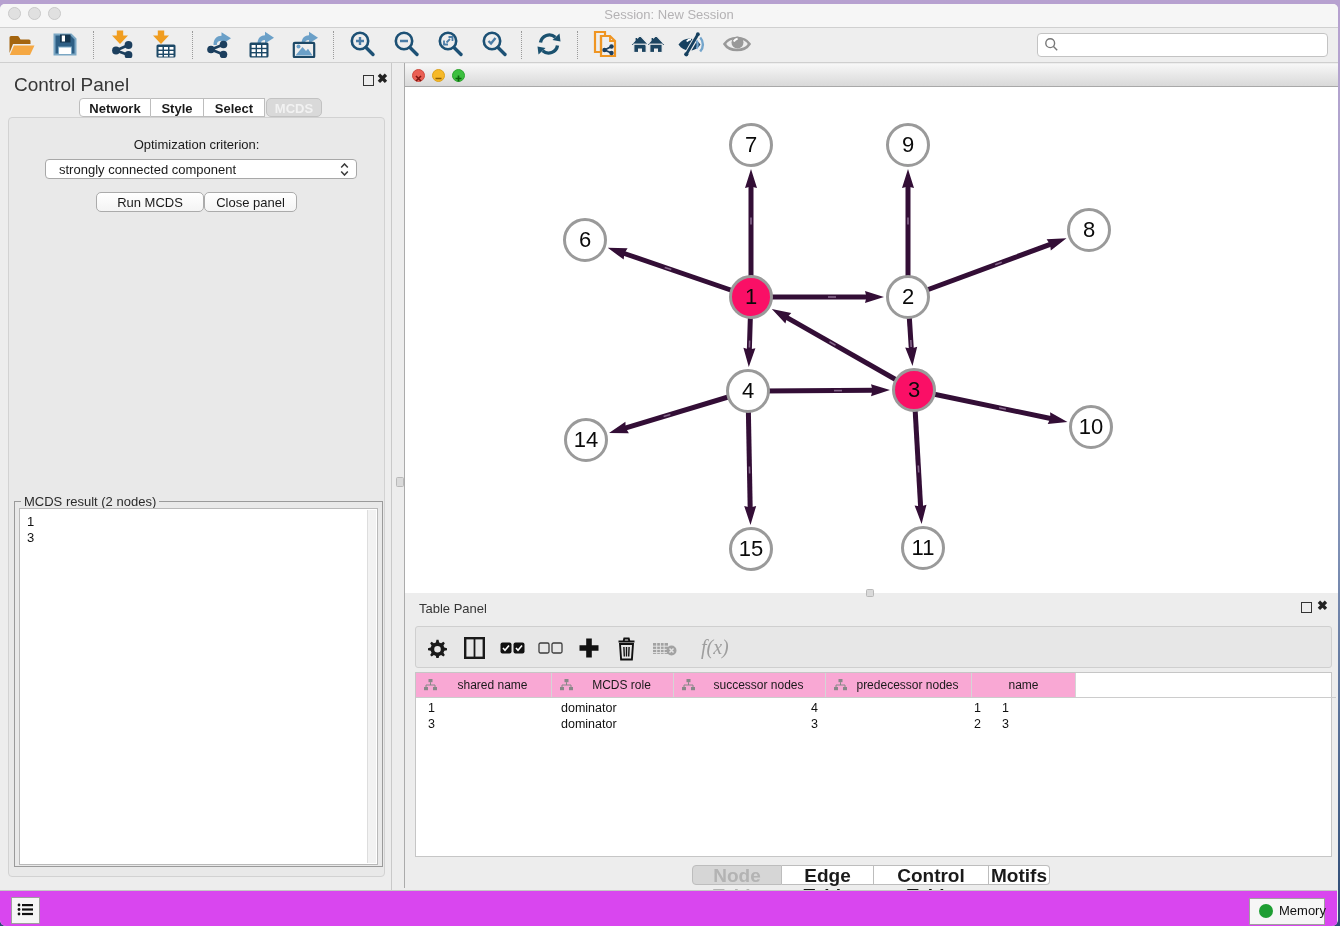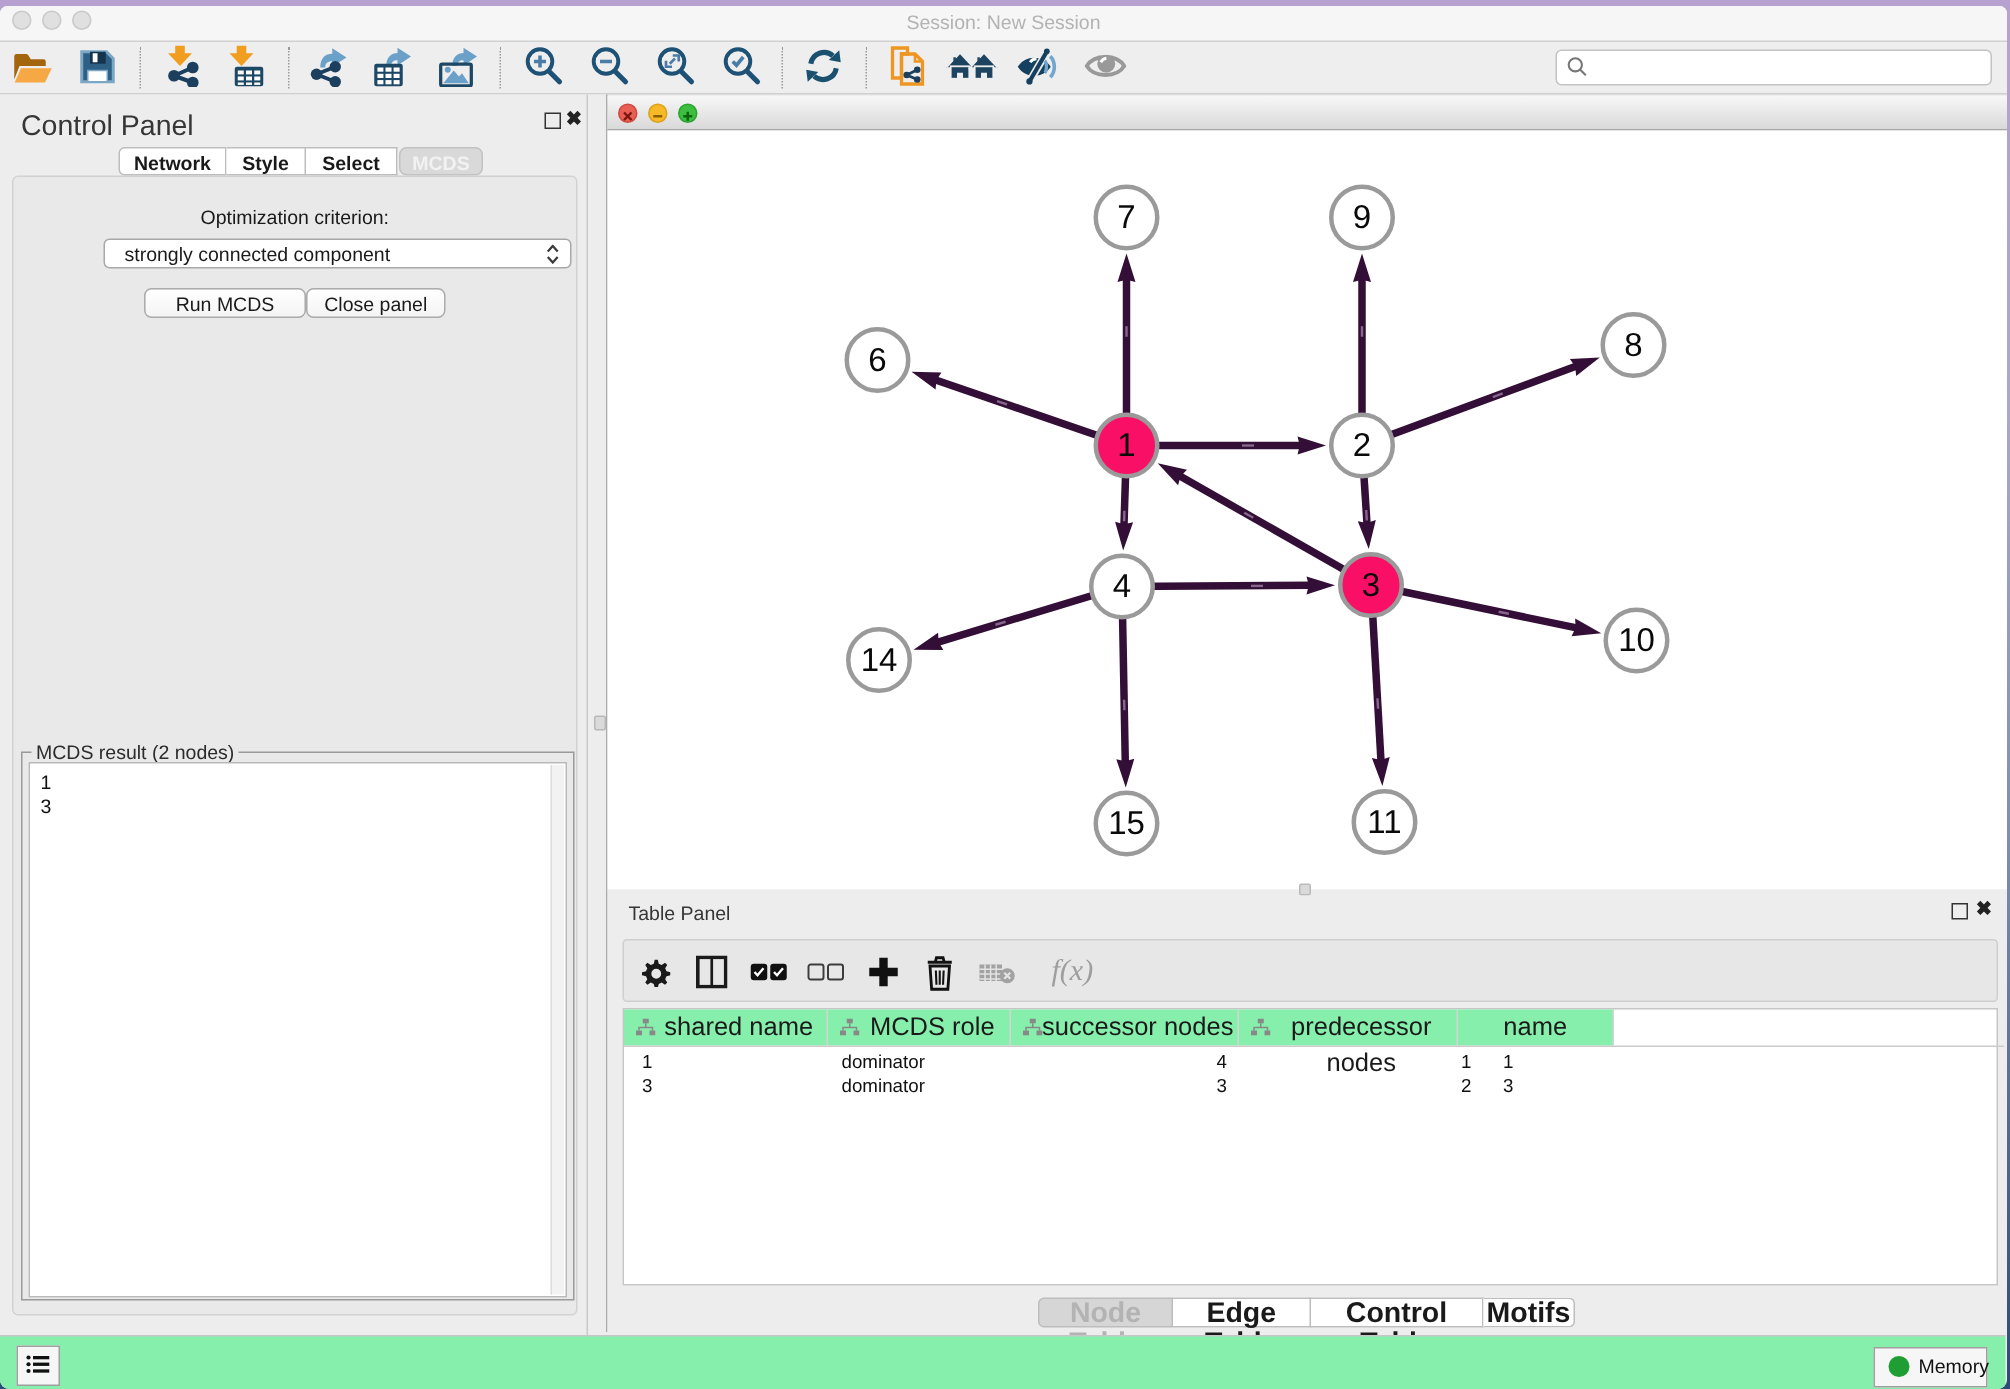--- a/index.html
+++ b/index.html
@@ -45,26 +45,26 @@
 #vsplit{position:absolute;left:392px;top:59px;width:13px;height:825px;background:#ededed;
  border-right:1px solid #ababab;box-sizing:border-box;}
 #hsplit{position:absolute;left:405px;top:589px;width:935px;height:4px;background:#ededed;}
 
 #tpanel{position:absolute;left:405px;top:593px;width:935px;height:293px;background:#ededed;}
 #tptoolbar{position:absolute;left:10px;top:29px;width:917px;height:42px;background:#e7e7e7;
  border:1px solid #cfcfcf;border-radius:3px;box-sizing:border-box;}
 #tptable{position:absolute;left:10px;top:75px;width:917px;height:185px;background:#ffffff;
  border:1px solid #c6c6c6;box-sizing:border-box;}
 .thcell{position:absolute;top:0;height:24px;border-right:1px solid #d5d5d5;box-sizing:border-box;
- font-size:17px;color:#1a1a1a;text-align:center;line-height:24px;background:#86efac;}
+ font-size:12px;color:#1a1a1a;text-align:center;line-height:24px;background:#f9a8d4;}
 .trow{position:absolute;font-size:12.5px;color:#111;height:16px;line-height:16px;}
 .btab{position:absolute;height:20px;line-height:20px;font-size:19px;font-weight:bold;
  text-align:center;background:#fff;border:1px solid #bdbdbd;box-sizing:border-box;color:#1a1a1a;}
 
-#statusbar{position:absolute;left:0;top:886px;width:1337px;height:36px;background:#86efac;
+#statusbar{position:absolute;left:0;top:886px;width:1337px;height:36px;background:#d946ef;
  border-top:1px solid #c6c6c6;}
 #membtn{position:absolute;right:12px;top:7px;width:74px;height:25px;background:#f6f6f6;
  border:1px solid #9f9f9f;font-size:13px;color:#111;}
 #listbtn{position:absolute;left:11px;top:6px;width:27px;height:25px;background:#f6f6f6;
  border:1px solid #9f9f9f;}
 </style>
 </head>
 <body>
 <div id="appwin">
   <div id="titlebar">
@@ -213,21 +213,21 @@
   <div id="cpanel">
     <div id="cphead">Control Panel</div>
     <div style="position:absolute;right:17px;top:12px;width:9px;height:9px;border:1.5px solid #333;"></div>
     <div style="position:absolute;right:3px;top:8px;font-size:13px;font-weight:bold;color:#222;">✖</div>
     <div class="paneltab" style="left:79px;top:35px;width:72px;border-radius:4px 0 0 4px;">Network</div>
     <div class="paneltab" style="left:151px;top:35px;width:53px;border-left:none;">Style</div>
     <div class="paneltab" style="left:204px;top:35px;width:61px;border-left:none;">Select</div>
     <div class="paneltab" style="left:266px;top:35px;width:56px;border-radius:5px;background:#d9d9d9;border-color:#c2c2c2;color:#f2f2f2;">MCDS</div>
     <div id="cpcontent">
       <div style="position:absolute;left:0;top:19px;width:100%;text-align:center;font-size:13px;color:#1a1a1a;">Optimization criterion:</div>
-      <div style="position:absolute;left:36px;top:41px;width:312px;height:20px;background:#fff;border:1px solid #a8a8a8;border-radius:4px;box-sizing:border-box;margin-left:24px;">
+      <div style="position:absolute;left:36px;top:41px;width:312px;height:20px;background:#fff;border:1px solid #a8a8a8;border-radius:4px;box-sizing:border-box;">
         <span style="position:absolute;left:13px;top:2px;font-size:13px;color:#1a1a1a;">strongly connected component</span>
         <svg style="position:absolute;right:7px;top:3px;" width="9" height="13" viewBox="0 0 9 13">
           <path d="M1.2,4.6 L4.5,1 L7.8,4.6" fill="none" stroke="#3a3a3a" stroke-width="1.5"></path>
           <path d="M1.2,8.4 L4.5,12 L7.8,8.4" fill="none" stroke="#3a3a3a" stroke-width="1.5"></path>
         </svg>
       </div>
       <div class="btn" style="left:87px;top:74px;width:108px;height:20px;line-height:19px;">Run MCDS</div>
       <div class="btn" style="left:195px;top:74px;width:93px;height:20px;line-height:19px;">Close panel</div>
     </div>
     <div id="mcdsfs">

